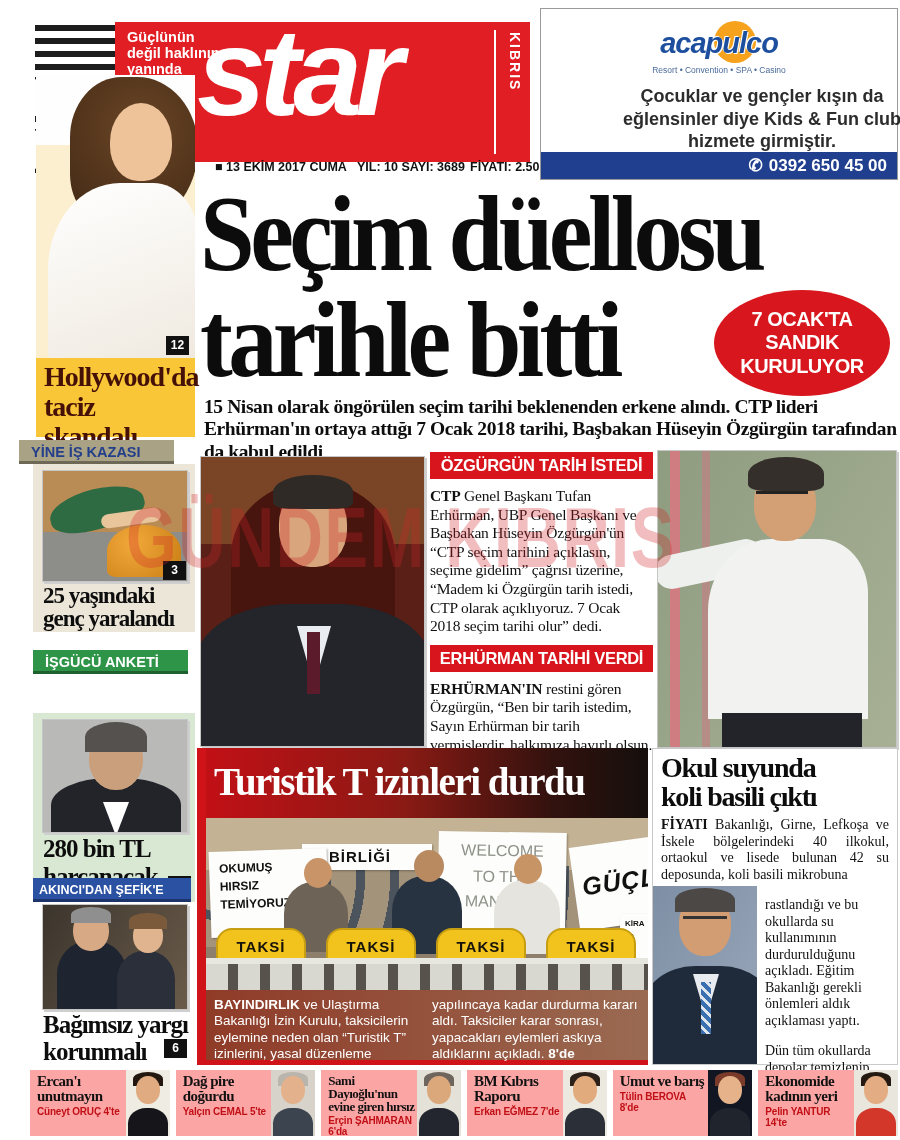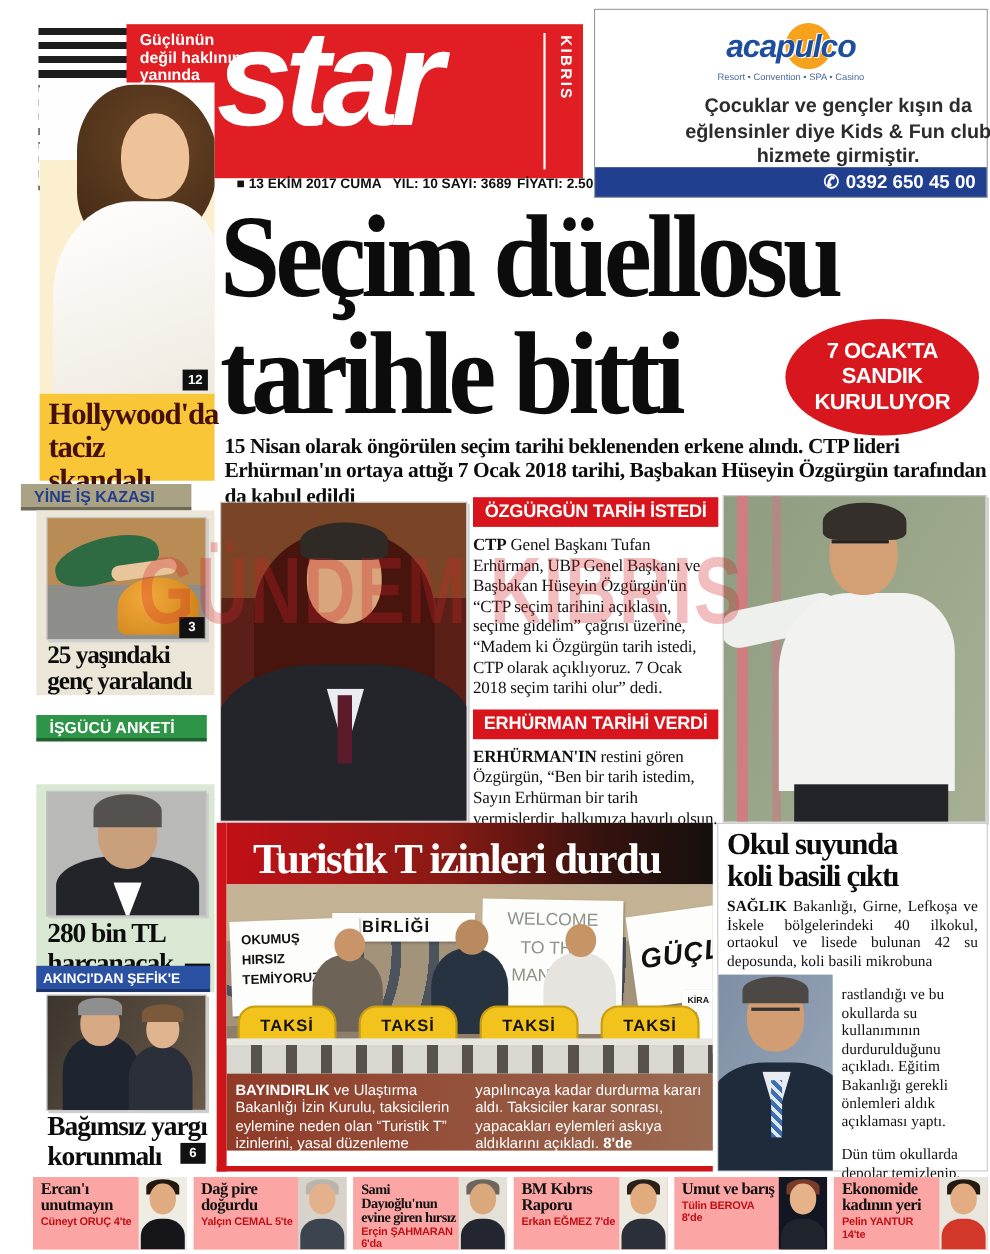--- a/index.html
+++ b/index.html
@@ -129,23 +129,23 @@
   .erh .head{position:absolute;left:96px;top:16px;width:62px;height:74px;border-radius:46%;background:#d3a075;}
   .erh .hair{position:absolute;left:90px;top:6px;width:76px;height:34px;border-radius:50% 50% 20% 20%;background:#352f2b;}
   .erh .glasses{position:absolute;left:98px;top:40px;width:52px;height:10px;border-top:3px solid #222;}
   .watermark{left:126px;top:488px;z-index:6;font-weight:bold;font-size:86px;letter-spacing:2px;
              color:rgba(210,35,40,0.30);transform:scaleX(0.76);transform-origin:left top;
              white-space:nowrap;pointer-events:none;}
 
   
   .taxi{left:197px;top:748px;width:451px;height:317px;border-left:9px solid #cf1318;border-bottom:5px solid #cf1318;
         box-sizing:border-box;background:#fff;}
-  .taxi .hl{height:56px;background:linear-gradient(90deg,#c11016 0%,#8a1a14 45%,#33120e 78%,#150f0d 100%);
+  .taxi .hl{height:70px;background:linear-gradient(90deg,#c11016 0%,#8a1a14 45%,#33120e 78%,#150f0d 100%);
             color:#fff;font-family:"Liberation Serif",serif;font-weight:bold;font-size:39px;line-height:68px;
-            padding-left:24px;letter-spacing:-1.5px;transform-origin:left top;}
+            padding-left:8px;letter-spacing:-1.5px;transform-origin:left top;}
   .taxi .ph{position:relative;height:172px;overflow:hidden;
             background:linear-gradient(180deg,#c4b294 0 30%,#a4937b 30% 75%,#8d7f6c 75%);}
   .taxi .crowd{position:absolute;left:0;top:48px;width:100%;height:70px;opacity:.85;
                background:repeating-radial-gradient(circle at 14px 12px,#3c4858 0 9px,rgba(0,0,0,0) 9px 34px);}
   .taxi .p1{position:absolute;left:78px;top:64px;width:64px;height:70px;border-radius:45% 45% 0 0;background:#6e6357;}
   .taxi .p1h{position:absolute;left:98px;top:40px;width:28px;height:30px;border-radius:50%;background:#c89468;}
   .taxi .p2{position:absolute;left:186px;top:58px;width:70px;height:78px;border-radius:45% 45% 0 0;background:#273341;}
   .taxi .p2h{position:absolute;left:208px;top:32px;width:30px;height:32px;border-radius:50%;background:#b98a60;}
   .taxi .p3{position:absolute;left:288px;top:62px;width:66px;height:74px;border-radius:45% 45% 0 0;background:#e6e4de;}
   .taxi .p3h{position:absolute;left:308px;top:36px;width:28px;height:30px;border-radius:50%;background:#c79465;}
@@ -362,21 +362,21 @@
       <div class="c"><b>BAYINDIRLIK</b><span> ve Ulaştırma Bakanlığı İzin Kurulu, taksicilerin eylemine neden olan “Turistik T” izinlerini, yasal düzenleme</span></div>
       <div class="c"><span>yapılıncaya kadar durdurma kararı aldı. Taksiciler karar sonrası, yapacakları eylemleri askıya aldıklarını açıkladı. </span><b>8'de</b></div>
     </div>
   </div>
 
   <div class="abs water">
     <div class="hl">
       <div>Okul suyunda</div>
       <div>koli basili çıktı</div>
     </div>
-    <p class="body"><b>SAĞLIK</b><span> Bakanlığı, Girne, Lefkoşa ve İskele bölgelerindeki 40 ilkokul, ortaokul ve lisede bulunan 42 su deposunda, koli basili mikrobuna</span></p>
+    <p class="body"><b>FİYATI</b><span> Bakanlığı, Girne, Lefkoşa ve İskele bölgelerindeki 40 ilkokul, ortaokul ve lisede bulunan 42 su deposunda, koli basili mikrobuna</span></p>
     <p class="body wrap">rastlandığı ve bu okullarda su kullanımının durdurulduğunu açıkladı.  Eğitim Bakanlığı gerekli önlemleri aldık açıklaması yaptı.</p>
     <p class="body wrap">Dün tüm okullarda depolar temizlenip, yeniden su dolduruldu.</p>
     <p class="body wrap pref">8'de</p>
   </div>
   <div class="abs minister">
     <div class="suit"></div>
     <div class="shirt"></div>
     <div class="tie"></div>
     <div class="head"></div>
     <div class="hair"></div>

